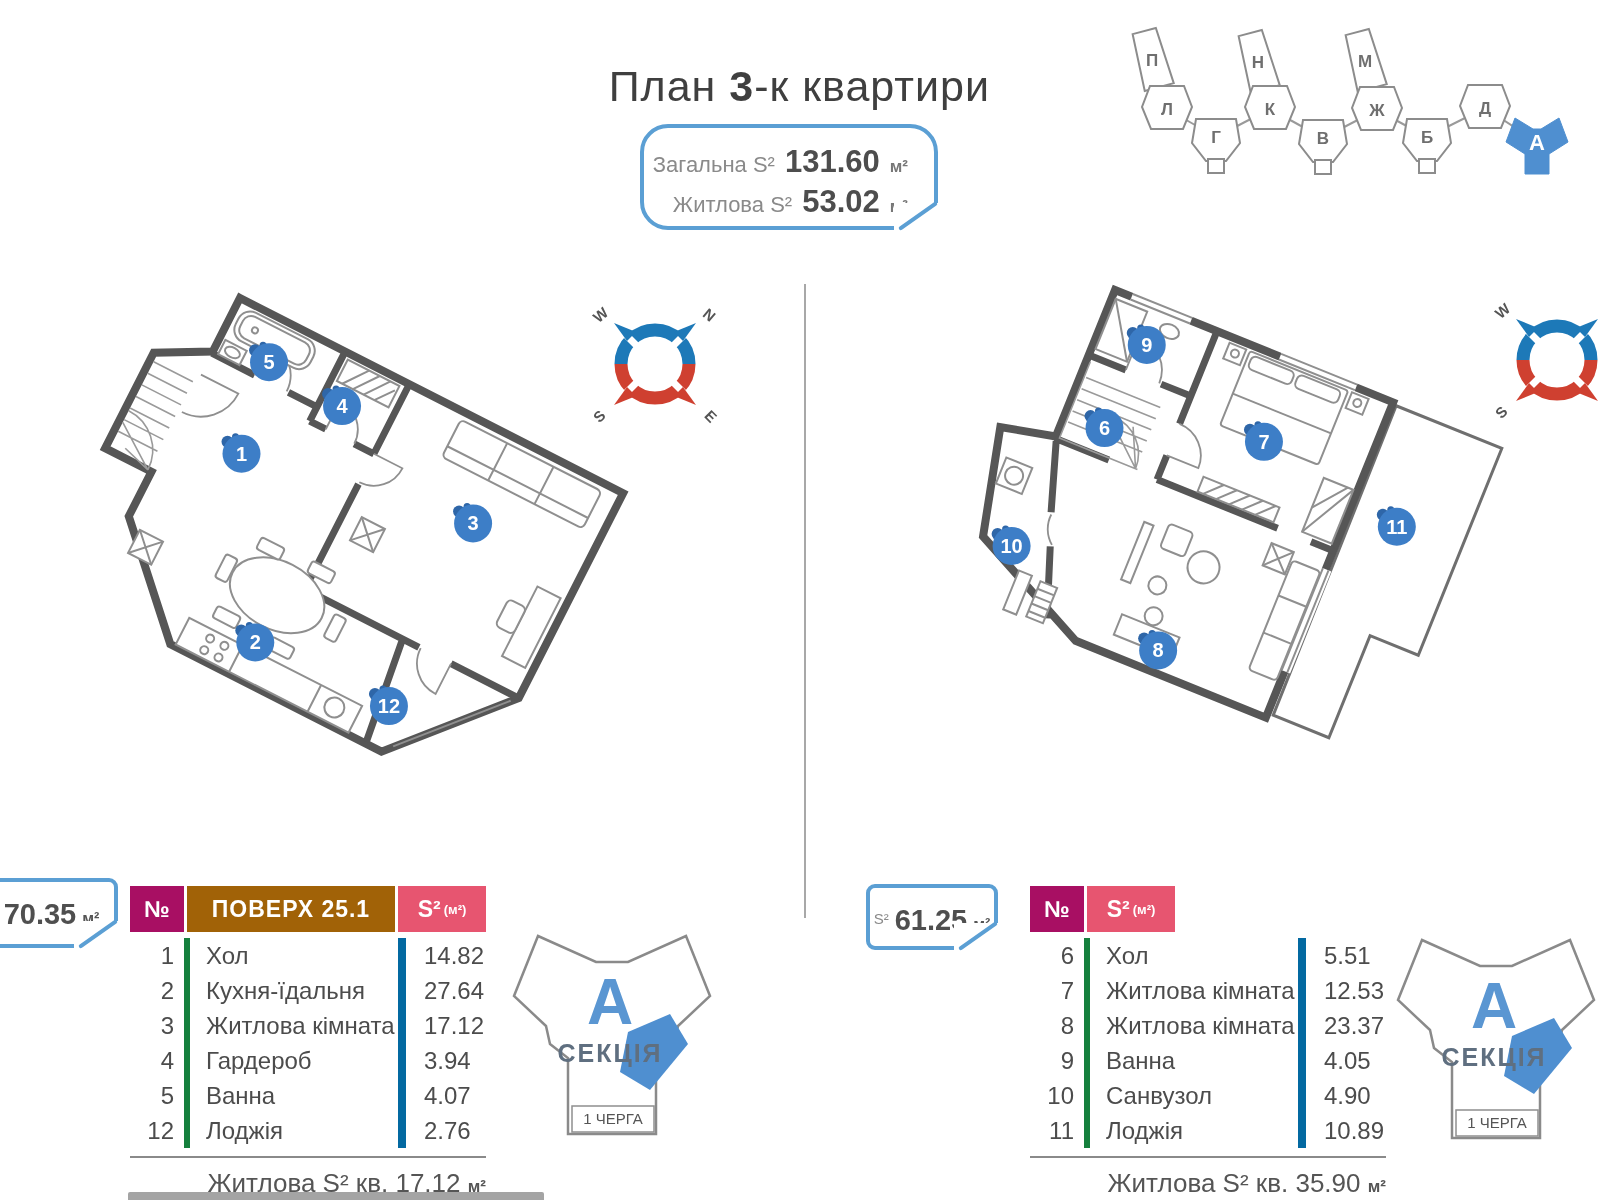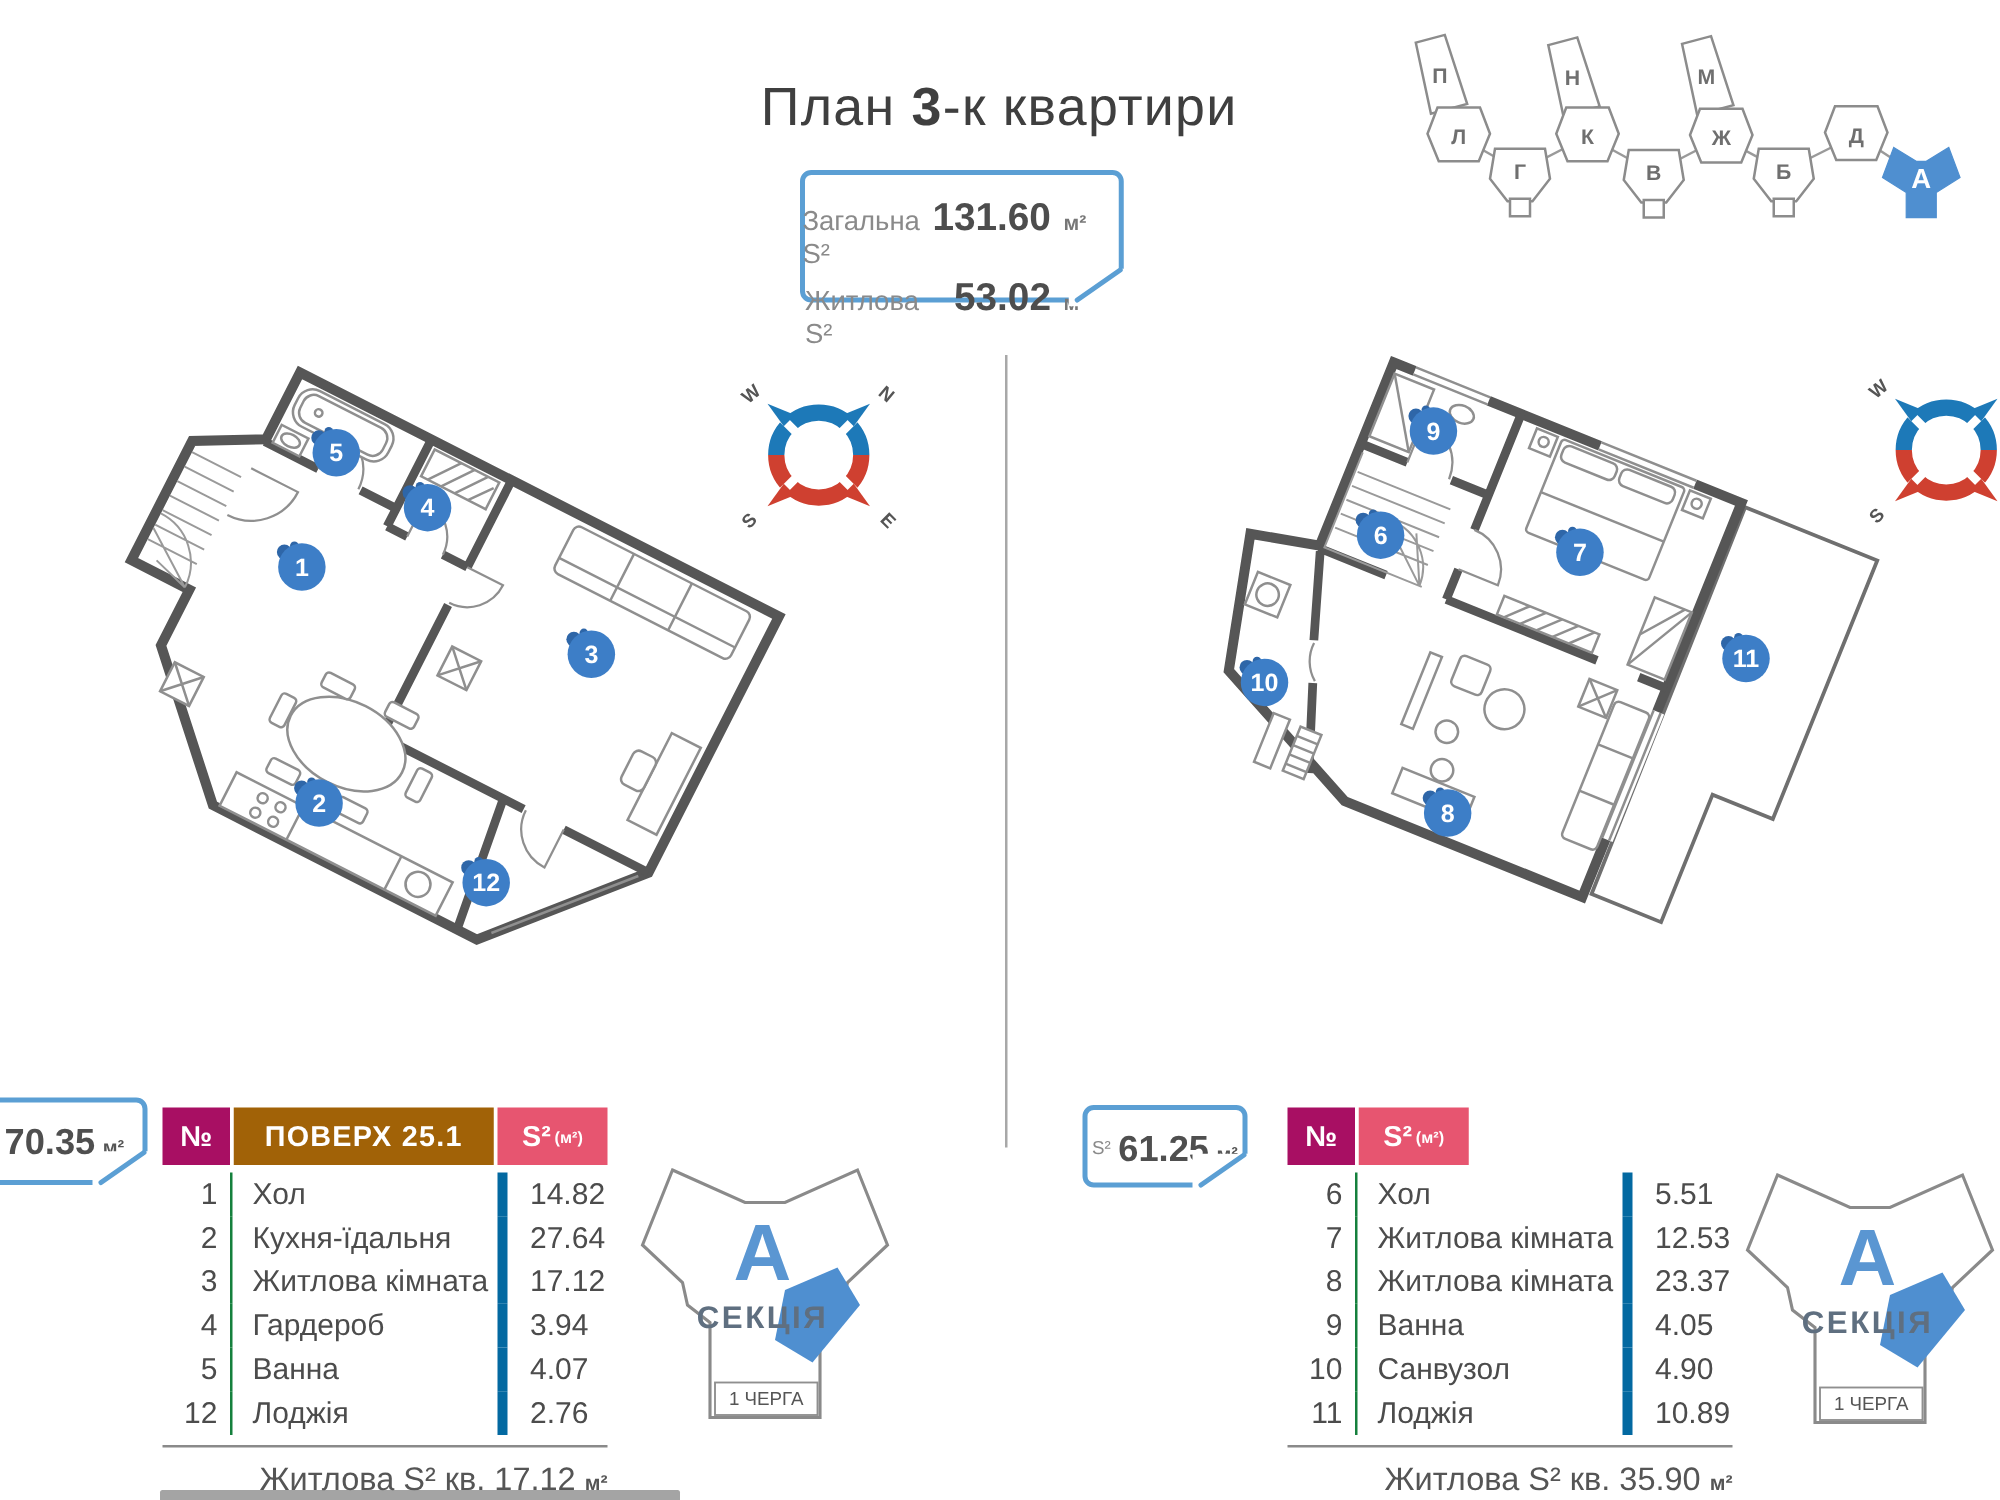--- a/index.html
+++ b/index.html
@@ -12,21 +12,21 @@
   .title{left:520px;top:62px;width:470px;text-align:right;font-size:43px;color:#3f3f3f;
          font-weight:500;letter-spacing:1px;}
   .title .num{font-weight:700;}
 
   
   .bluebox{border:4px solid #5b9fd4;border-radius:9px;background:#fff;box-sizing:border-box;}
   .notch{position:absolute;right:-6px;bottom:-7px;width:46px;height:30px;background:#fff;}
   .notch:after{content:"";position:absolute;left:1px;top:11px;width:46px;height:4px;
                background:#5b9fd4;border-radius:2px;transform:rotate(-35deg);}
 
-  .sumbox{left:640px;top:136px;width:259px;height:106px;padding:14px 6px 0 0;}
+  .sumbox{left:640px;top:124px;width:298px;height:106px;padding:14px 6px 0 0;border-radius:28px;}
   .sumrow{display:flex;align-items:baseline;justify-content:flex-end;gap:10px;
           padding:2px 20px 2px 0;}
   .sumrow .lbl{font-size:22px;color:#8a8a8a;}
   .sumrow .val{font-size:31px;font-weight:700;color:#4d4d4d;}
   .sumrow .unit{font-size:17px;font-weight:700;color:#777;}
 
   .areabox{display:flex;align-items:baseline;justify-content:center;gap:6px;padding-top:16px;}
   .areabox .pre{font-size:15px;color:#8a8a8a;position:relative;top:-6px;}
   .areabox .val{font-size:29px;font-weight:700;color:#4f4f4f;}
   .areabox .unit{font-size:16px;font-weight:700;color:#555;}
@@ -39,21 +39,21 @@
   .th{color:#fff;display:flex;align-items:center;justify-content:center;font-weight:700;
       font-size:23px;}
   .th-no{width:54px;background:#a80f63;}
   .th-title{flex:1;background:#a16207;letter-spacing:1px;}
   .th-area{width:88px;background:#e75570;gap:3px;}
   .th-area .sub{font-size:13px;font-weight:700;}
   .tbody{margin-top:6px;}
   .tr{display:grid;grid-template-columns:54px 1fr 88px;height:35px;align-items:center;}
   .td{font-size:24px;color:#4c4c4c;height:35px;line-height:35px;}
   .td-no{text-align:right;padding-right:10px;}
-  .td-name{border-left:2px solid #15803d;padding-left:16px;}
+  .td-name{border-left:6px solid #15803d;padding-left:16px;}
   .td-area{border-left:8px solid #0369a1;padding-left:18px;}
   .tfoot{border-top:2px solid #8a8a8a;margin-top:8px;padding-top:10px;text-align:right;
          font-size:26px;color:#555;}
   .tfoot .unit{font-size:17px;font-weight:700;}
 
   .vdivider{left:804px;top:284px;width:2px;height:634px;background:#a8a8a8;}
   .bottombar{left:128px;top:1192px;width:416px;height:10px;background:#5a5a5a;opacity:.55;
              border-radius:2px;}
 </style>
 </head>

